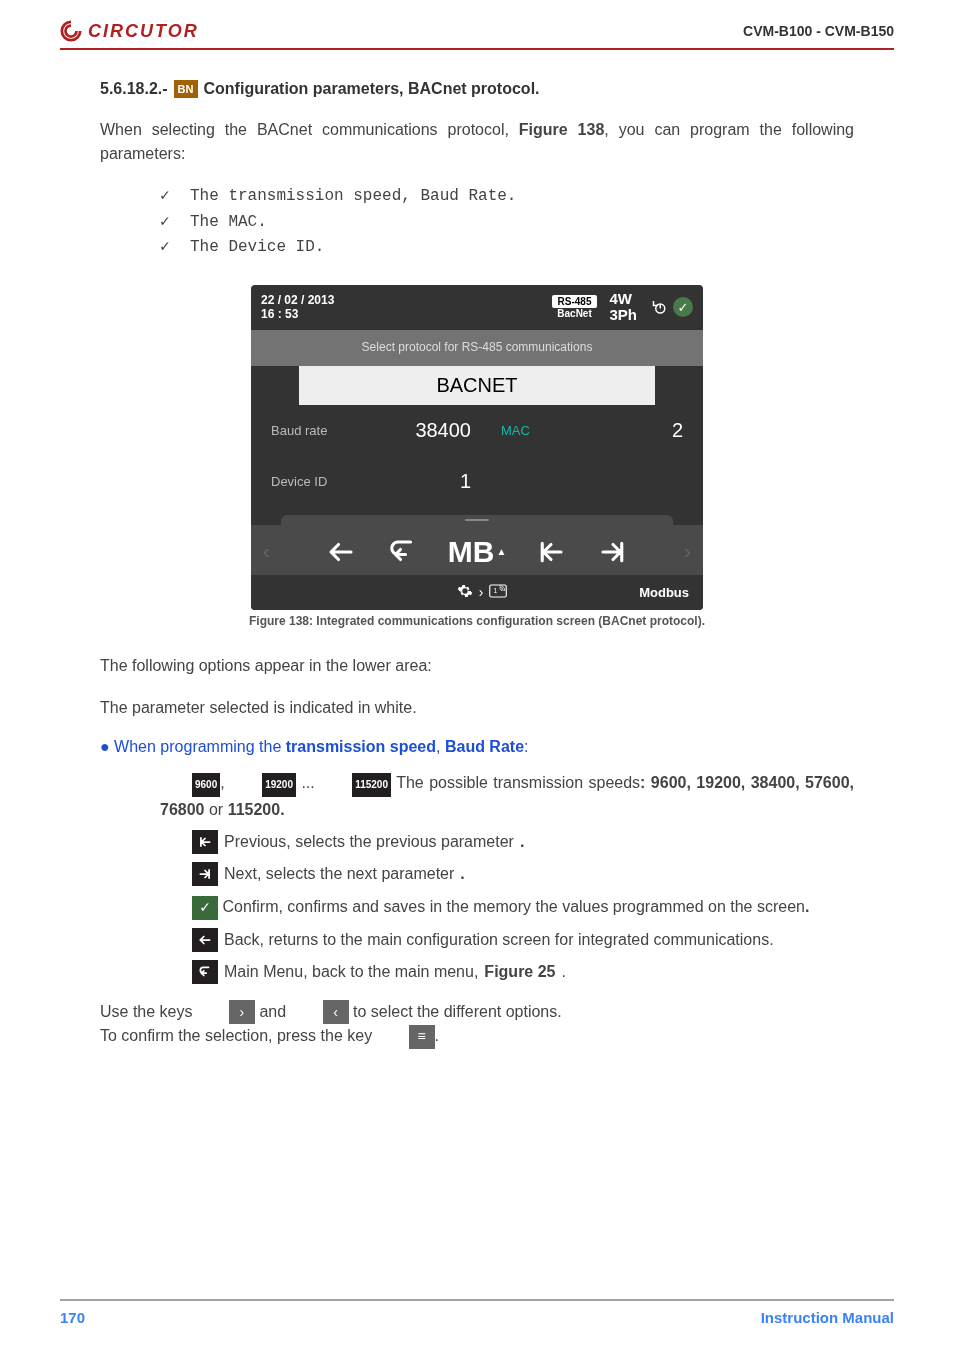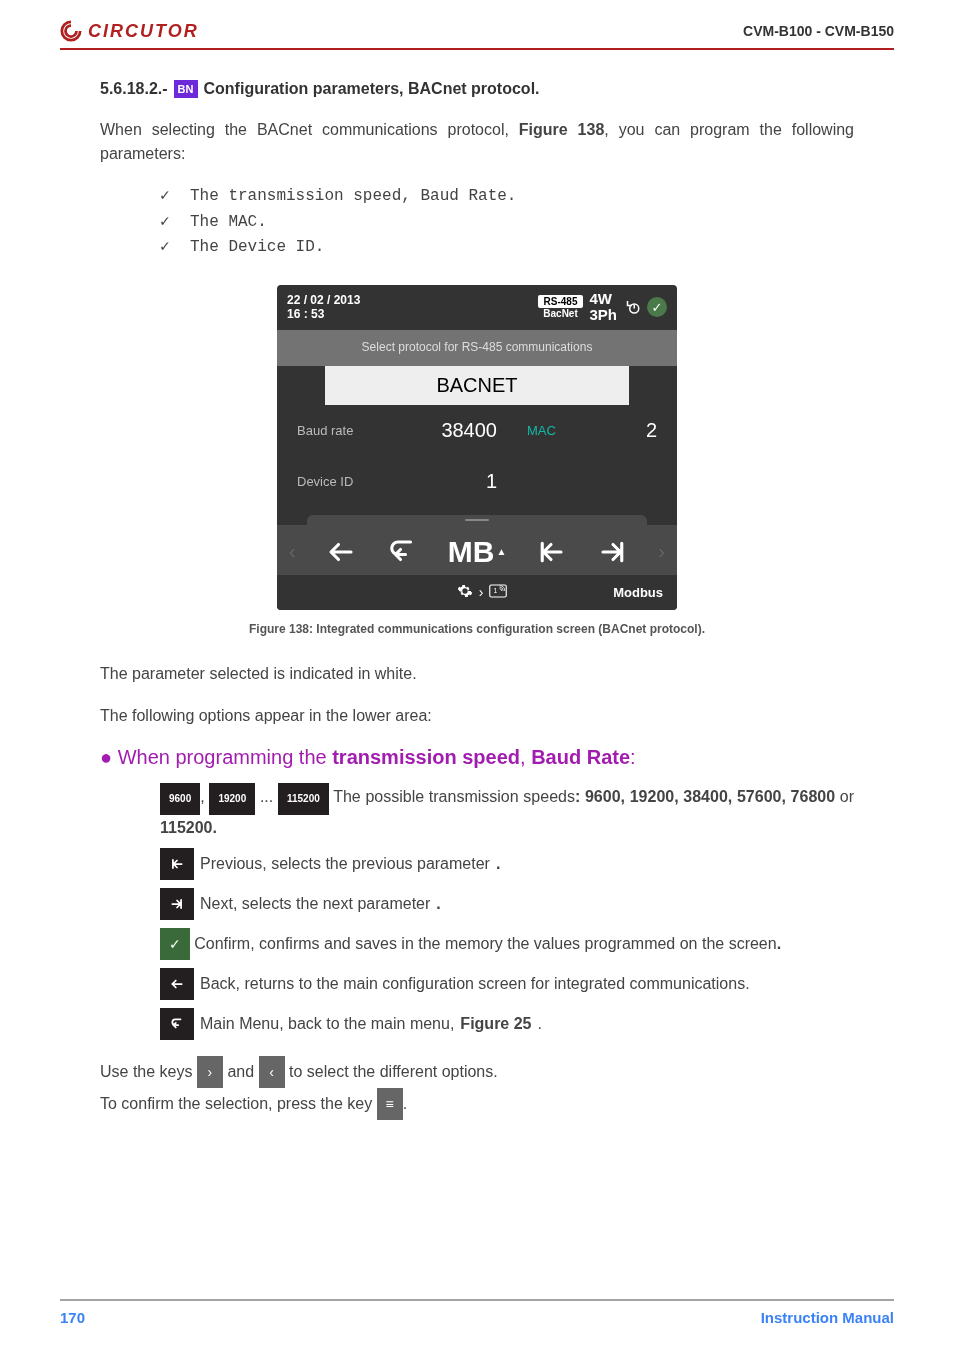--- a/index.html
+++ b/index.html
@@ -5,31 +5,31 @@
   * { box-sizing: border-box; margin: 0; padding: 0; }
   html, body { width: 954px; font-family: Arial, Helvetica, sans-serif; background: #fff; color: #333; }
   .page { width: 954px; min-height: 1350px; padding: 20px 60px 40px 60px; position: relative; }
   .header { display: flex; justify-content: space-between; align-items: center; border-bottom: 2px solid #b02020; padding-bottom: 6px; margin-bottom: 30px; }
   .logo { display: flex; align-items: center; gap: 6px; text-align: right; }
   .logo-mark { width: 22px; height: 22px; }
   .logo-text { font-family: Arial, sans-serif; font-weight: bold; font-style: italic; letter-spacing: 2px; font-size: 18px; color: #b02020; }
   .doc-model { font-weight: bold; font-size: 14px; color: #333; }
   .content { padding: 0 40px; }
   .section-title { font-size: 16px; font-weight: bold; margin-bottom: 20px; display: flex; align-items: center; flex-wrap: wrap; gap: 6px; }
-  .bn-badge { background:#6d28d9; color:#fff; font-size:11px; font-weight:bold; padding:3px 4px; display:inline-block; }
+  .bn-badge { background:#a16207; color:#fff; font-size:11px; font-weight:bold; padding:3px 4px; display:inline-block; }
   .para { font-size: 16px; line-height: 1.5; margin-bottom: 18px; text-align: justify; color:#444; }
   .check-list { list-style: none; margin: 0 0 24px 60px; font-family: Liberation Mono, monospace; }
   .check-list li { font-size: 16px; line-height: 1.6; color:#444; }
   .check-list li::before { content: "✓"; display:inline-block; width: 30px; color:#444; }
 
   
-  .device { width: 400px; margin: 0 auto 12px auto; background:#333; border-radius:4px; overflow:hidden; font-family: Arial, sans-serif; }
+  .device { width: 452px; margin: 0 auto 4px auto; background:#333; border-radius:4px; overflow:hidden; font-family: Arial, sans-serif; }
   .dev-top { display:flex; align-items:center; justify-content:space-between; padding:6px 10px; color:#fff; font-size:12px; }
   .dev-top-left { line-height:1.2; font-weight:bold; }
-  .dev-top-center { display:flex; align-items:center; gap:6px; }
+  .dev-top-center { display:flex; align-items:center; gap:12px; }
   .rs-box { text-align:center; }
   .rs-top { background:#fff; color:#000; font-size:10px; font-weight:bold; padding:1px 6px; border-radius:2px; display:block; }
   .rs-bot { color:#fff; font-size:10px; font-weight:bold; display:block; }
   .top-text { font-size:15px; font-weight:bold; line-height:1.1; }
   .top-icons { display:flex; gap:6px; align-items:center; }
   .demand-icon { color: #fff; font-size:14px; display:flex; align-items:center; }
   .check-circle { width:20px; height:20px; border-radius:50%; background:#4a7a4a; display:flex; align-items:center; justify-content:center; color:#fff; font-size:13px; }
 
   .dev-msg { background:#737373; color:#ddd; text-align:center; font-size:12px; padding:10px 0 12px; }
   .dev-proto { background:#eee; color:#000; text-align:center; font-size:20px; padding:8px 0; margin:0 48px; }
@@ -49,27 +49,27 @@
   .nav-ic.big { font-size:30px; font-weight:bold; }
   .nav-caret { color:#fff; font-size:10px; text-align:center; }
 
   .dev-foot { background:#333; display:flex; align-items:center; justify-content:space-between; padding:8px 14px; color:#fff; }
   .foot-left { display:flex; align-items:center; gap:6px; font-size:14px; }
   .foot-icon { font-size:14px; }
   .foot-right { font-weight:bold; font-size:13px; }
 
   .caption { text-align:center; font-size:12px; font-weight:bold; color:#555; margin-bottom:26px; }
 
-  .bullet { margin:0 0 14px 0; font-size:20px; color:#a21caf; }
+  .bullet { margin:0 0 14px 0; font-size:16px; color:#1d4ed8; }
   .bullet::before { content:"● "; }
 
   .opts { margin-left:60px; font-size:16px; color:#444; }
   .opt-line { margin-bottom:8px; display:flex; flex-wrap:wrap; align-items:center; gap:6px; line-height:1.5; }
   .opt-block { margin-bottom:8px; line-height:1.6; text-align:justify; }
-  .mini-btn { display:inline-flex; align-items:center; justify-content:center; min-width:26px; height:32px; background:#231f20; color:#fff; font-size:10px; font-weight:bold; padding:0 9px; }
+  .mini-btn { display:inline-flex; align-items:center; justify-content:center; min-width:26px; height:24px; background:#231f20; color:#fff; font-size:10px; font-weight:bold; padding:0 3px;margin-left:32px; }
   .mini-btn.ic { font-size:14px; font-weight:normal; }
   .mini-btn.green { background:#3a6a3a; }
   .mini-btn.gray { background:#666; }
 
   .footer { position:absolute; bottom:24px; left:60px; right:60px; border-top:2px solid #a3a3a3; padding-top:8px; display:flex; justify-content:space-between; font-size:15px; font-weight:bold; color:#3b82f6; }
   b { font-weight:bold; }
 </style>
 </head>
 <body>
 
@@ -192,22 +192,22 @@
                 <path d="M14 6 q3 0 3 3 M14 4 q5 0 5 5 M14 2 q7 0 7 7" fill="none" stroke="#fff" stroke-width="1"></path>
               </svg>
           </span>
         </div>
         <span class="foot-right">Modbus</span>
       </div>
     </div>
 
     <div class="caption">Figure 138: Integrated communications configuration screen (BACnet protocol).</div>
 
+    <p class="para">The following options appear in the lower area:</p>
     <p class="para">The parameter selected is indicated in white.</p>
-    <p class="para">The following options appear in the lower area:</p>
 
     <p class="bullet">
       <span>When programming the </span><b>transmission speed</b><span>, </span><b>Baud Rate</b><span>:</span>
     </p>
 
     <div class="opts">
       <div class="opt-block">
         <span class="mini-btn">9600</span>,
         <span class="mini-btn">19200</span> ...
         <span class="mini-btn">115200</span>

